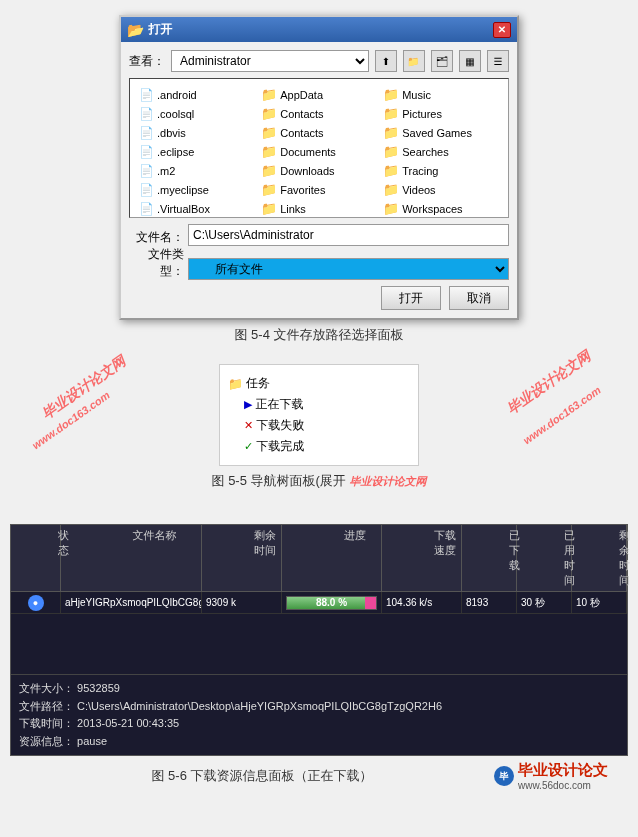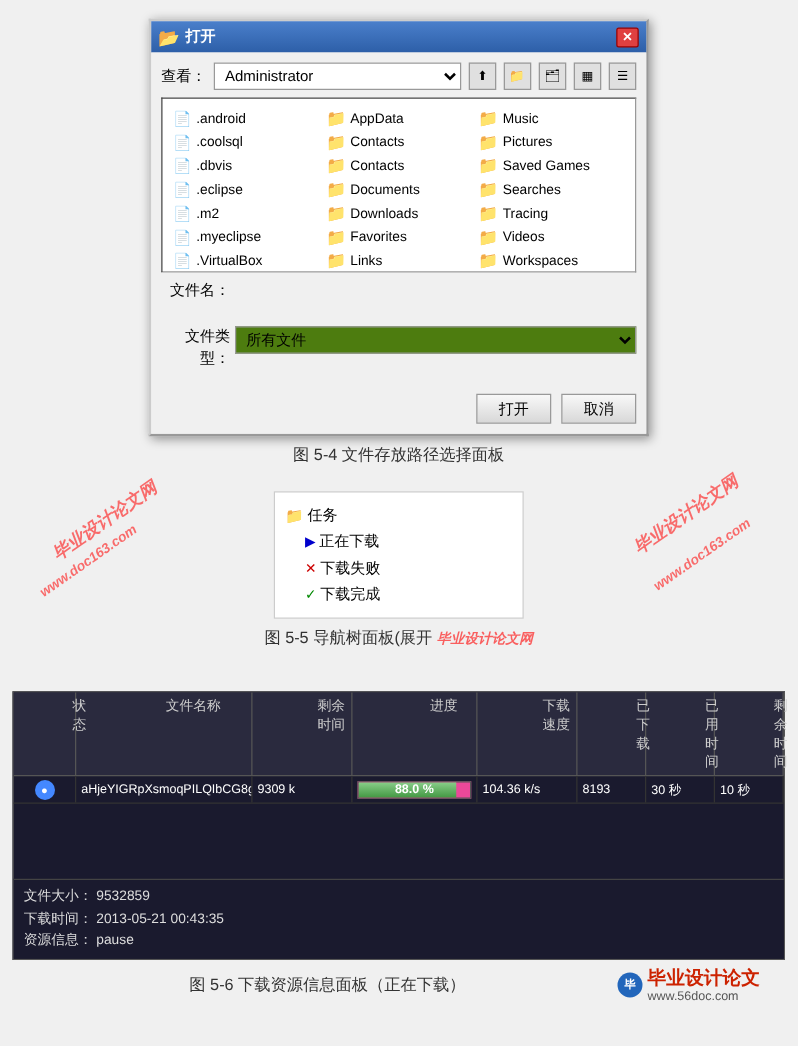--- a/index.html
+++ b/index.html
@@ -131,22 +131,22 @@
       color: #888;
       font-size: 12px;
     }
 
     .dialog-fields {
       margin-top: 6px;
     }
 
     .field-row {
       display: flex;
-      align-items: flex-start;
-      margin-bottom: 20px;
+      align-items: flex-end;
+      margin-bottom: 0;
       gap: 4px;
     }
 
     .field-label {
       width: 55px;
       font-size: 12px;
       text-align: right;
     }
 
     .field-input {
@@ -155,23 +155,23 @@
       border: 1px solid #999;
       padding: 0 4px;
       font-size: 12px;
       background: white;
     }
 
     .field-select {
       flex: 1;
       height: 22px;
       border: 1px solid #999;
-      background: #4d7c0f;
-      font-size: 12px;
-      padding: 0 4px;
+      background: #0ea5e9;
+      font-size: 12px;
+      padding: 0 22px;
     }
 
     .dialog-buttons {
       display: flex;
       justify-content: flex-end;
       gap: 8px;
       margin-top: 6px;
     }
 
     .dialog-btn {
@@ -503,20 +503,21 @@
         </div>
         <div class="file-item">
           <span class="folder-icon">📁</span>
           <span>Workspaces</span>
         </div>
       </div>
 
       <div class="dialog-fields">
         <div class="field-row">
           <span class="field-label">文件名：</span>
+          <input class="field-input" type="text" value="C:\Users\Administrator" style="">
         </div>
         <div class="field-row">
           <span class="field-label">文件类型：</span>
           <select class="field-select">
             <option>所有文件</option>
           </select>
         </div>
       </div>
 
       <div class="dialog-buttons">
@@ -617,20 +618,24 @@
     </div>
 
     <div class="download-empty"></div>
 
     <div class="download-info">
       <div>
         <span>文件大小：</span>
         <span>9532859</span>
       </div>
       <div>
+        <span>文件路径：</span>
+        <span>C:\Users\Administrator\Desktop\aHjeYIGRpXsmoqPILQIbCG8gTzgQR2H6</span>
+      </div>
+      <div>
         <span>下载时间：</span>
         <span>2013-05-21 00:43:35</span>
       </div>
       <div>
         <span>资源信息：</span>
         <span>pause</span>
       </div>
     </div>
   </div>
 

